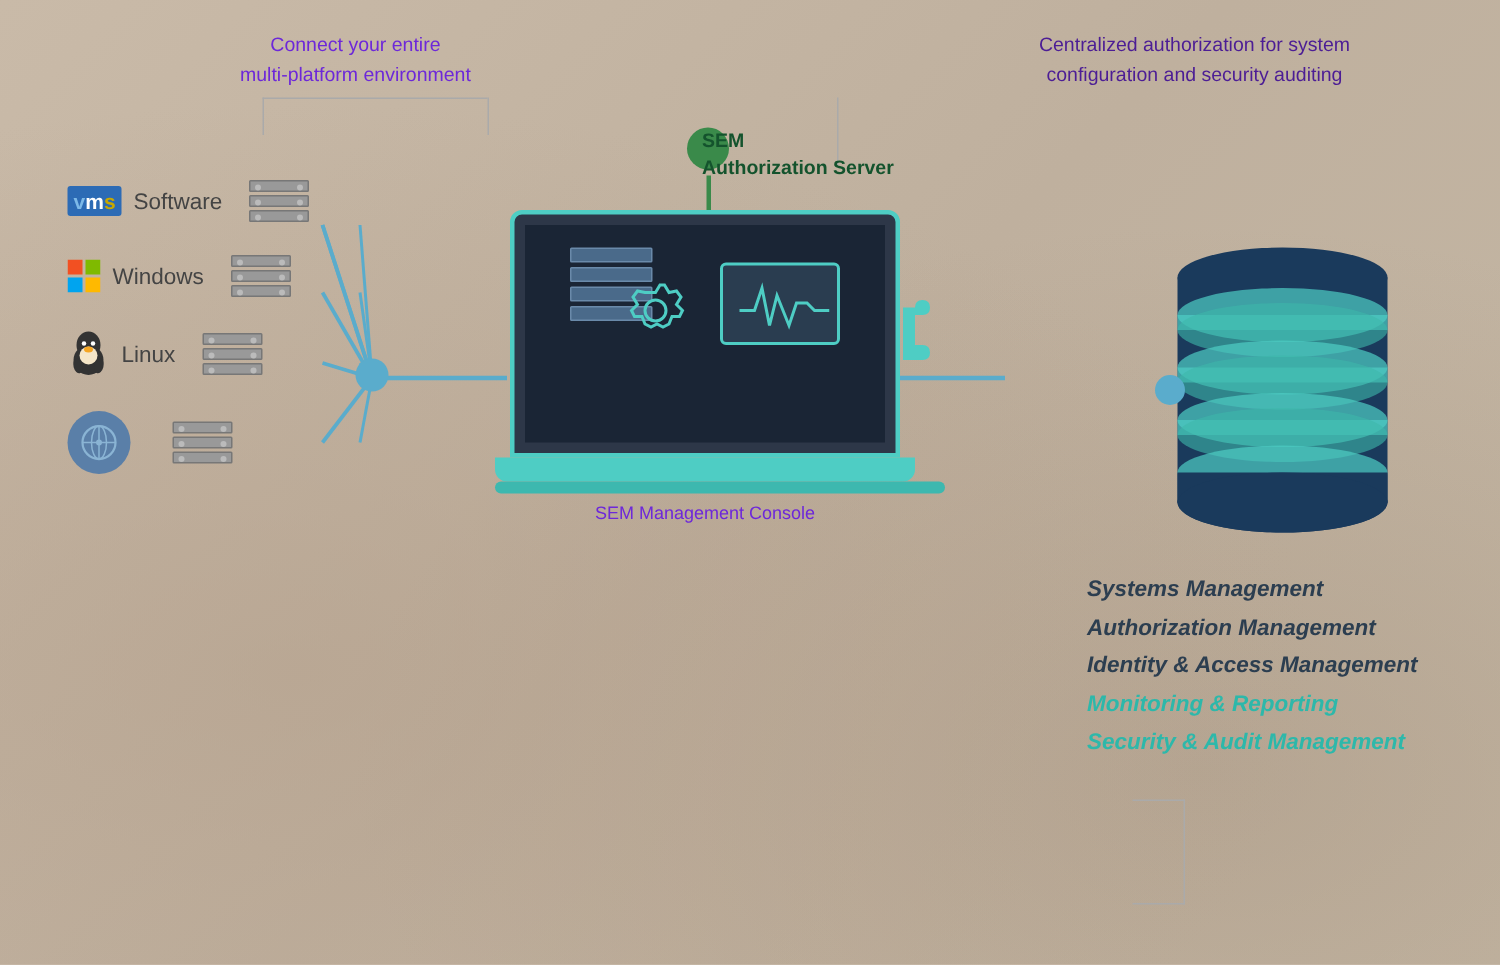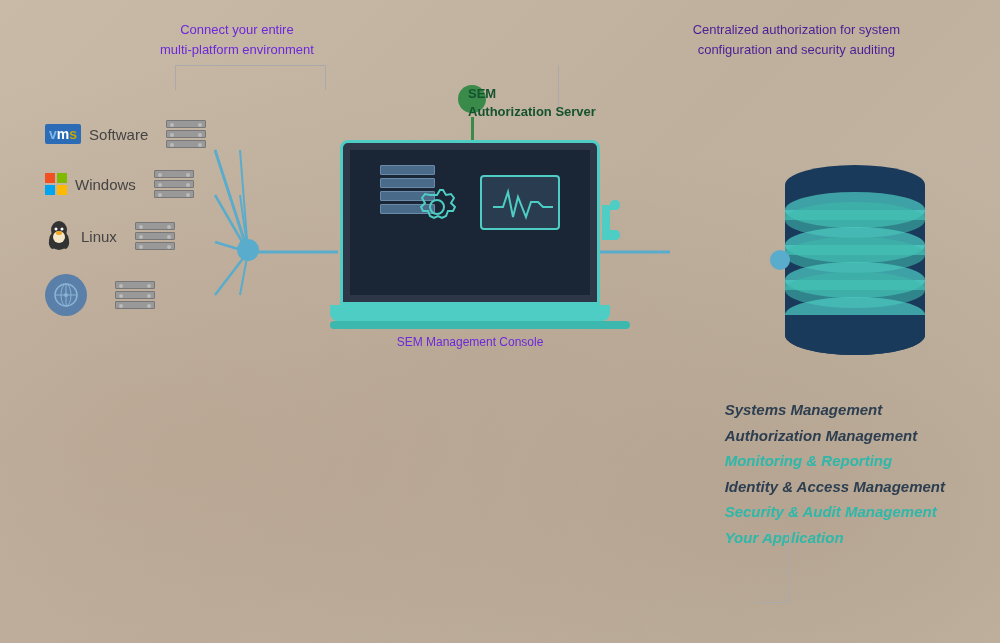--- a/index.html
+++ b/index.html
@@ -262,21 +262,20 @@
       position: absolute;
       right: 60px;
       top: 155px;
     }
 
     
     .feature-list {
       position: absolute;
       right: 55px;
       top: 380px;
-      margin-top: 17px;
     }
 
     .feature-item {
       font-size: 15px;
       font-style: italic;
       font-weight: bold;
       line-height: 1.7;
     }
 
     .feature-dark { color: #2c3e50; }
@@ -465,23 +464,22 @@
       <rect x="15" y="160" width="140" height="20" fill="#1a3a5c"></rect>
       <ellipse cx="85" cy="180" rx="70" ry="20" fill="#1a3a5c"></ellipse>
 
       <circle cx="10" cy="105" r="10" fill="#5aaccc"></circle>
     </svg>
   </div>
 
   <div class="feature-list">
     <div class="feature-item feature-dark">Systems Management</div>
     <div class="feature-item feature-dark">Authorization Management</div>
+    <div class="feature-item feature-dark">Identity &amp; Access Management</div>
     <div class="feature-item feature-teal">Monitoring &amp; Reporting</div>
-    <div class="feature-item feature-dark">Identity &amp; Access Management</div>
     <div class="feature-item feature-teal">Security &amp; Audit Management</div>
-    <div class="feature-item feature-teal">Your Application</div>
   </div>
 
 
   <div style="position:absolute; bottom:75px; left:755px; width:35px; height:35px; border-right:1px solid #aaa; border-top:1px solid #aaa;"></div>
   <div style="position:absolute; bottom:40px; left:755px; width:35px; height:35px; border-right:1px solid #aaa; border-bottom:1px solid #aaa;"></div>
 
 </div>
 
 </body></html>

